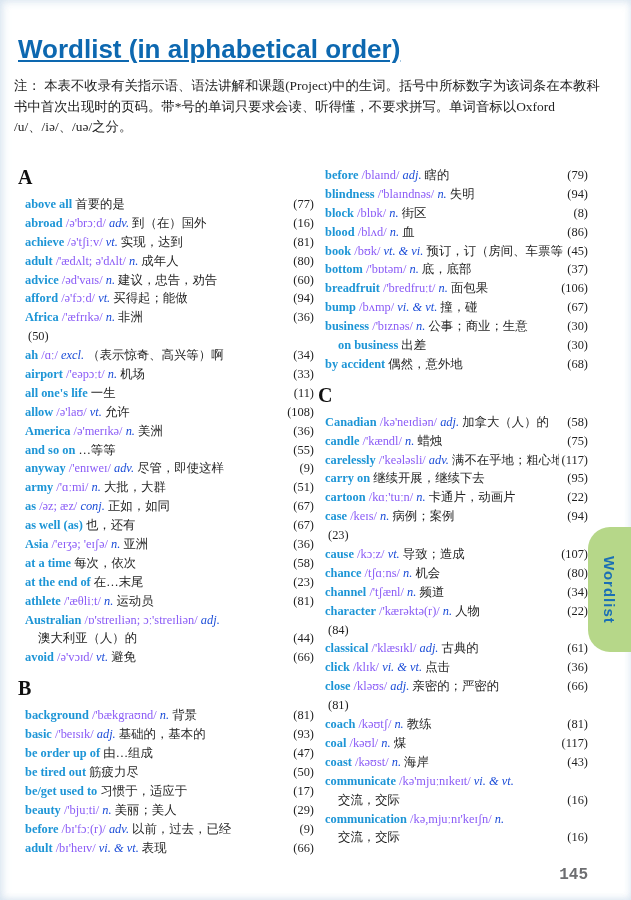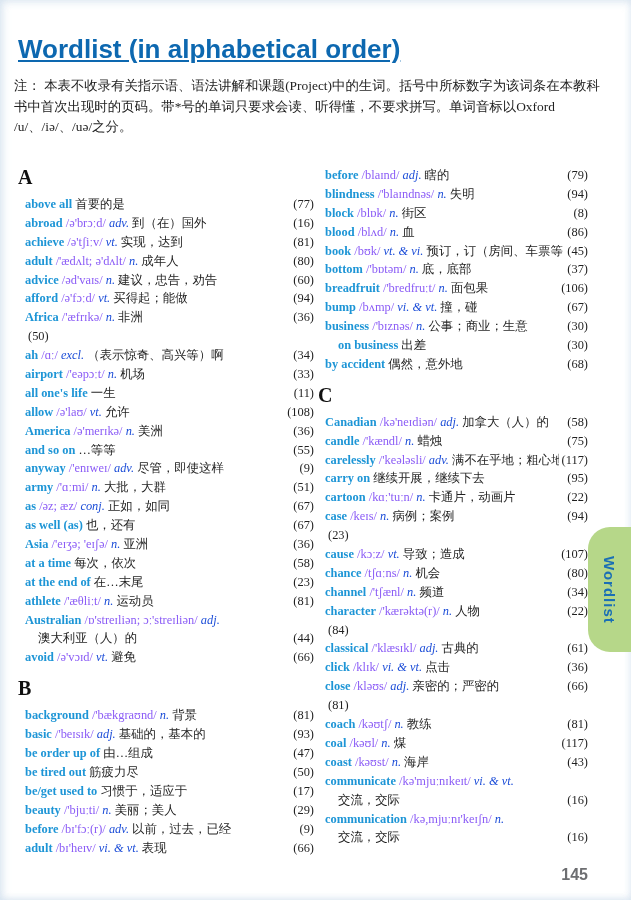--- a/index.html
+++ b/index.html
@@ -48,21 +48,21 @@
     background:#b6d789;border-radius:22px 0 0 22px;
     display:flex;align-items:center;justify-content:center;
   }
   .side-tab .tab-label{
     writing-mode:vertical-rl;
     font-family:"Liberation Sans","DejaVu Sans",sans-serif;
     font-weight:bold;font-size:15px;color:#1a6fb5;letter-spacing:1px;
   }
   .page-num{
     position:absolute;right:43px;bottom:16px;
-    font-family:Liberation Sans, sans-serif;
+    font-family:Liberation Mono, monospace;
     font-weight:bold;font-size:16px;color:#6d6e71;
   }
 </style>
 </head>
 <body>
 
 <div class="page">
   <h1 class="title">Wordlist (in alphabetical order)</h1>
 
   <div class="note">

